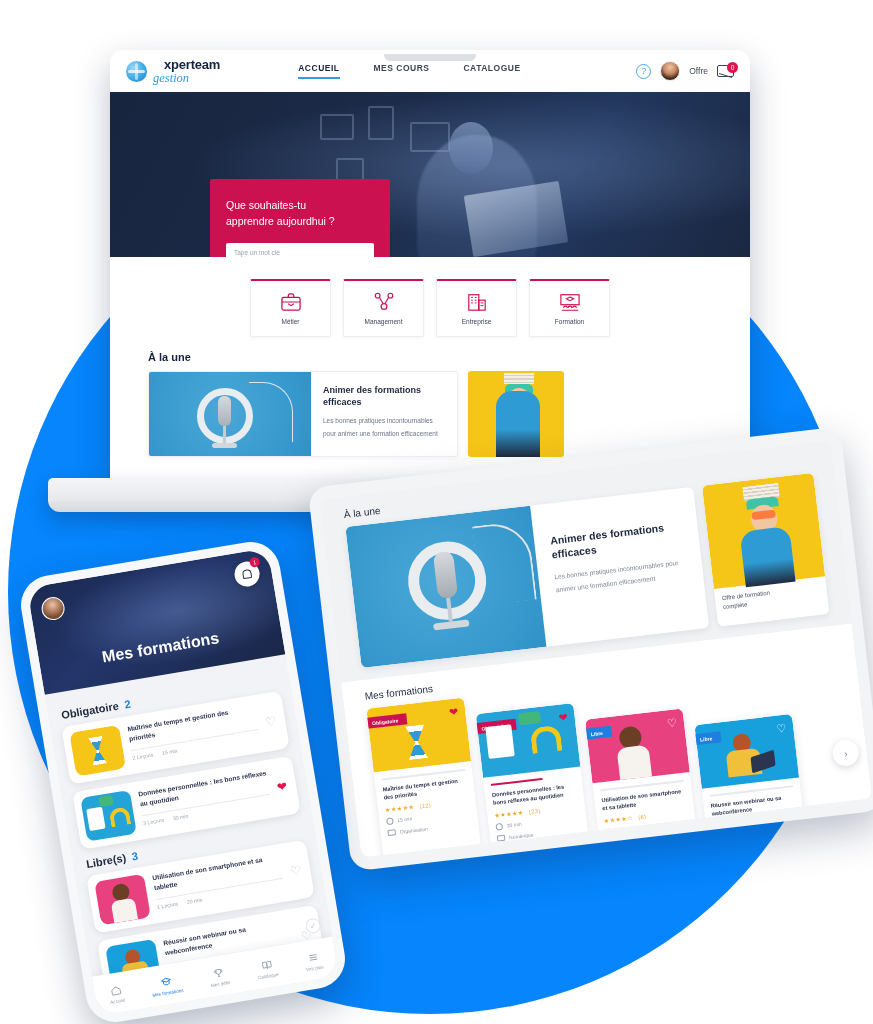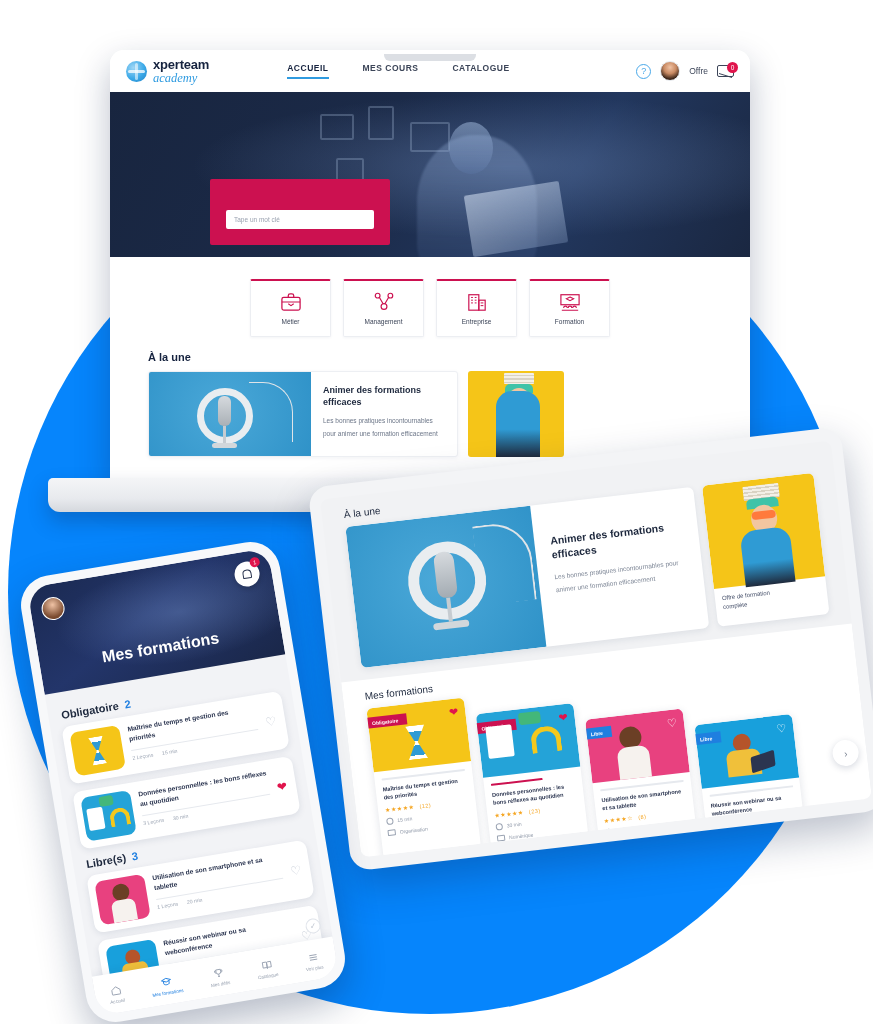--- a/index.html
+++ b/index.html
@@ -46,21 +46,21 @@
   }
   .logo-globe:before{
     content:""; position:absolute; left:2px; top:9px; width:17px; height:3px;
     background:rgba(255,255,255,.75); border-radius:2px;
   }
   .logo-globe:after{
     content:""; position:absolute; left:9px; top:2px; width:3px; height:17px;
     background:rgba(255,255,255,.55); border-radius:2px;
   }
   .logo-txt{ line-height:1; }
-  .logo-main{ font-size:13px; font-weight:bold; color:#16233f; letter-spacing:-.2px; display:block; }
+  .logo-main{ font-size:13px; font-weight:bold; color:#16233f; letter-spacing:-.2px; display:block;margin-left:11px; }
   .logo-sub{ font-size:12.5px; font-style:italic; color:#2f9be0; display:block; margin-top:1px; font-family:"Liberation Serif", serif; }
 
   .nav{ display:flex; gap:34px; margin-left:78px; }
   .nav-item{ font-size:8.5px; font-weight:bold; color:#3c4558; letter-spacing:.5px; padding-bottom:4px; cursor:pointer;}
   .nav-item.active{ color:#16233f; border-bottom:2px solid #2f9be0; }
 
   .topright{ margin-left:auto; display:flex; align-items:center; gap:9px; }
   .help-ico{
     width:15px;height:15px;border-radius:50%;border:1.2px solid #4aa8e8;
     color:#4aa8e8; font-size:9px; display:flex;align-items:center;justify-content:center;
@@ -301,21 +301,21 @@
 
   <div class="laptop">
     <div class="laptop-screen">
       <div class="laptop-notch"></div>
 
       <div class="topbar">
         <div class="logo">
           <div class="logo-globe"></div>
           <div class="logo-txt">
             <span class="logo-main">xperteam</span>
-            <span class="logo-sub">academy</span>
+            <span class="logo-sub">gestion</span>
           </div>
         </div>
         <div class="nav">
           <div class="nav-item active">ACCUEIL</div>
           <div class="nav-item">MES COURS</div>
           <div class="nav-item">CATALOGUE</div>
         </div>
         <div class="topright">
           <div class="help-ico">?</div>
           <div class="avatar"></div>
@@ -330,20 +330,24 @@
         <div class="hero-photo">
           <div class="frame" style="left:210px;top:22px;width:34px;height:26px;"></div>
           <div class="frame" style="left:258px;top:14px;width:26px;height:34px;"></div>
           <div class="frame" style="left:300px;top:30px;width:40px;height:30px;"></div>
           <div class="frame" style="left:226px;top:66px;width:28px;height:24px;"></div>
           <div class="sil-head"></div>
           <div class="silhouette"></div>
           <div class="hero-paper"></div>
         </div>
         <div class="searchbox">
+          <div class="search-title">
+            <span>Que souhaites-tu</span><br>
+            <span>apprendre aujourdhui ?</span>
+          </div>
           <div class="search-input">Tape un mot clé</div>
         </div>
       </div>
 
       <div class="cats">
         <div class="cat">
           <svg width="22" height="20" viewBox="0 0 24 22">
             <rect x="2" y="6" width="20" height="14" rx="2" fill="none" stroke="#cc1150" stroke-width="1.4"></rect>
             <path d="M9 6V4a2 2 0 012-2h2a2 2 0 012 2v2" fill="none" stroke="#cc1150" stroke-width="1.4"></path>
             <path d="M2 11h20M9 13l3 2 3-2" fill="none" stroke="#cc1150" stroke-width="1.3"></path>

